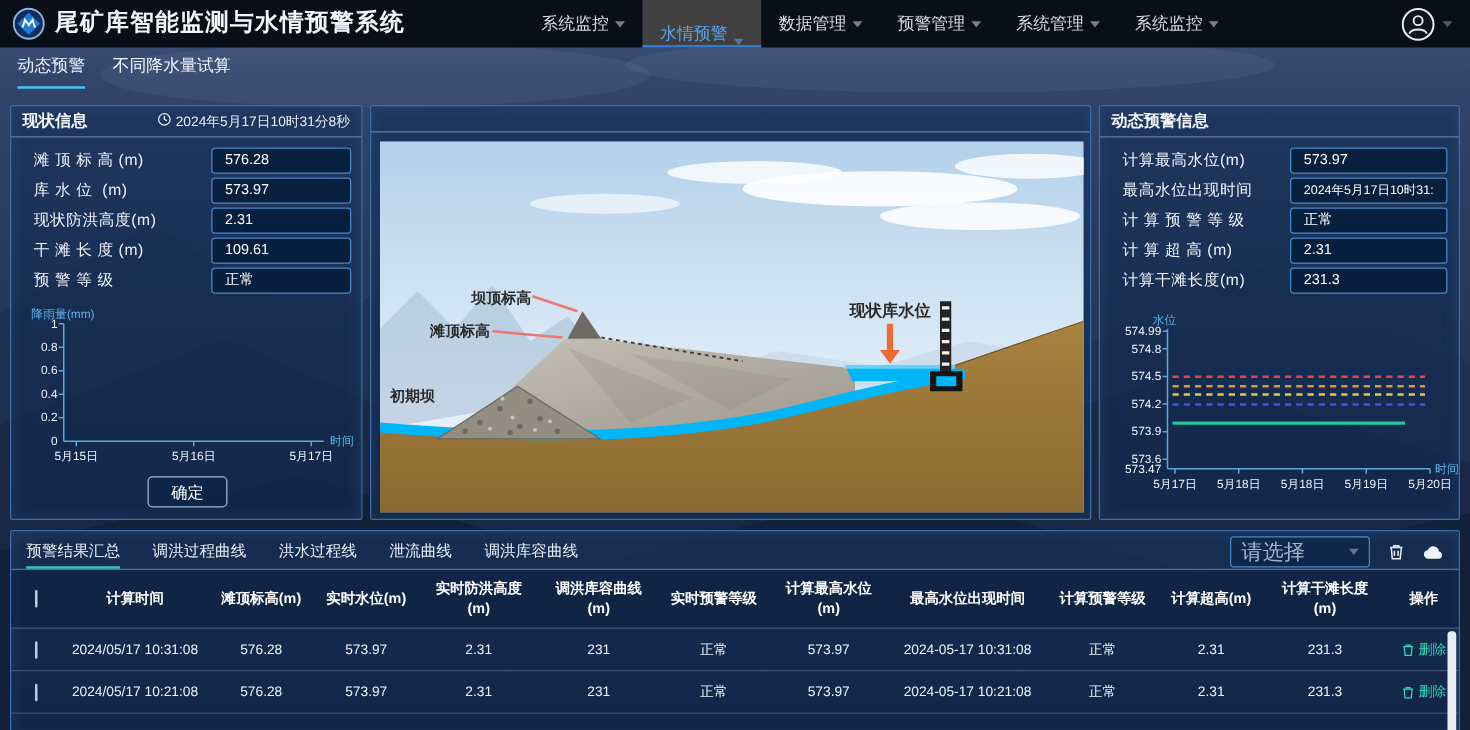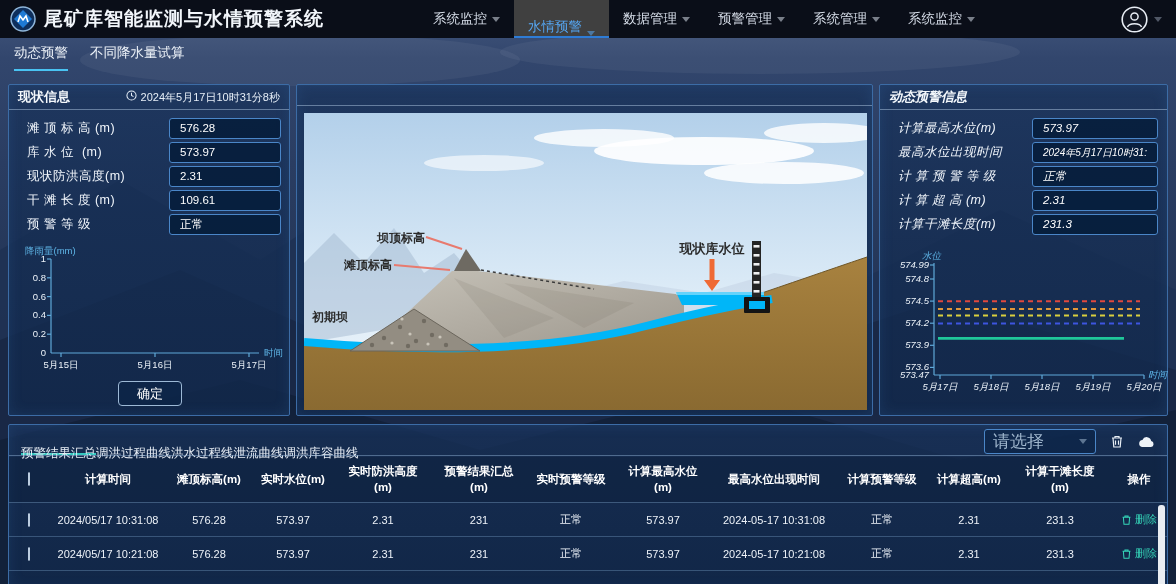--- a/index.html
+++ b/index.html
@@ -25,21 +25,21 @@
   
   .page-tabs { position:absolute; left:14px; top:44px; display:flex; gap:22px; z-index:4; }
   .page-tab { color:#eef3f9; font-size:13.5px; padding-bottom:7px; cursor:pointer; }
   .page-tab.active { border-bottom:2px solid #49c3f2; }
 
   
   .panel { position:absolute; background:linear-gradient(180deg,rgba(24,50,90,.72),rgba(17,40,75,.80));
     border:1px solid #3c6ca6; border-radius:2px; z-index:3; box-shadow:inset 0 0 14px rgba(60,120,190,.18); }
   .panel-status  { left:8px;   top:84px;  width:282px;  height:332px; }
   .panel-center  { left:296px; top:84px;  width:577px;  height:332px; }
-  .panel-warning { left:879px; top:84px;  width:289px;  height:332px;font-style:italic; }
+  .panel-warning { left:879px; top:84px;  width:289px;  height:332px; }
   .panel-results { left:8px;   top:424px; width:1160px; height:166px; }
 
   .panel-head { display:flex; align-items:center; height:25px; padding:0 9px; border-bottom:1px solid rgba(190,215,240,.45); }
   .panel-title { color:#f4f8fc; font-size:13px; font-weight:bold; }
   .head-time { margin-left:auto; display:flex; align-items:flex-start; gap:4px; color:#e6eef7; font-size:11px; }
   .center-head { height:21px; border-bottom:1px solid rgba(190,215,240,.45); }
 
   .field-row { position:absolute; left:0; width:100%; height:22px; display:flex; align-items:center; }
   .field-label { color:#f0f5fb; font-size:12.5px; margin-left:18px; letter-spacing:.5px; white-space:pre; }
   .field-box { position:absolute; height:21px; background:rgba(5,28,58,.85); border:1px solid #4a86c8;
@@ -50,21 +50,21 @@
   .axis-label { fill:#5fb6e8; font-size:9.5px; }
   .tick-label { fill:#eef4fa; font-size:9.5px; }
   .axis-line { stroke:#5fa8d8; stroke-width:1.2; fill:none; }
 
   .confirm-btn { position:absolute; left:109px; top:296px; width:64px; height:25px; background:rgba(10,35,70,.6);
     border:1px solid #9db9d6; border-radius:4px; color:#fff; font-size:13px; text-align:center; line-height:23px; cursor:pointer; }
 
   .dam-img { position:absolute; left:7px; top:28px; width:563px; height:297px; }
 
   
-  .res-tabs { display:flex; padding:20px 12px 0 12px; height:30px; }
+  .res-tabs { display:flex; gap:26px; padding:8px 12px 0 12px; height:30px; }
   .res-tab { color:#e9eff6; font-size:12.5px; padding-bottom:8px; cursor:pointer; }
   .res-tab.active { border-bottom:2px solid #35c8c0; }
   .res-divider { position:absolute; left:0; top:30px; width:100%; border-bottom:1px solid rgba(150,185,220,.45); }
   .res-controls { position:absolute; top:4px; right:12px; display:flex; align-items:center; gap:14px; }
   .select-box { width:112px; height:25px; background:rgba(10,35,70,.55); border:1px solid #4a86c8; border-radius:3px;
     display:flex; align-items:center; padding:0 8px; cursor:pointer; }
   .select-text { color:#9fb6cd; font-size:17px; flex:1; }
   .icon-btn { cursor:pointer; display:flex; align-items:center; }
 
   .grid-row { display:grid; grid-template-columns:40px 118px 84px 84px 96px 96px 88px 96px 126px 90px 84px 98px 60px; align-items:center; }
@@ -368,21 +368,21 @@
         </svg>
       </span>
     </div>
 
     <div class="grid-row thead" style="margin-top:2px">
       <div class="th"><span class="cb"></span></div>
       <div class="th">计算时间</div>
       <div class="th">滩顶标高(m)</div>
       <div class="th">实时水位(m)</div>
       <div class="th">实时防洪高度(m)</div>
-      <div class="th">预警结果汇总(m)</div>
+      <div class="th">调洪库容曲线(m)</div>
       <div class="th">实时预警等级</div>
       <div class="th">计算最高水位(m)</div>
       <div class="th">最高水位出现时间</div>
       <div class="th">计算预警等级</div>
       <div class="th">计算超高(m)</div>
       <div class="th">计算干滩长度(m)</div>
       <div class="th">操作</div>
     </div>
 
     <div class="grid-row tr">

